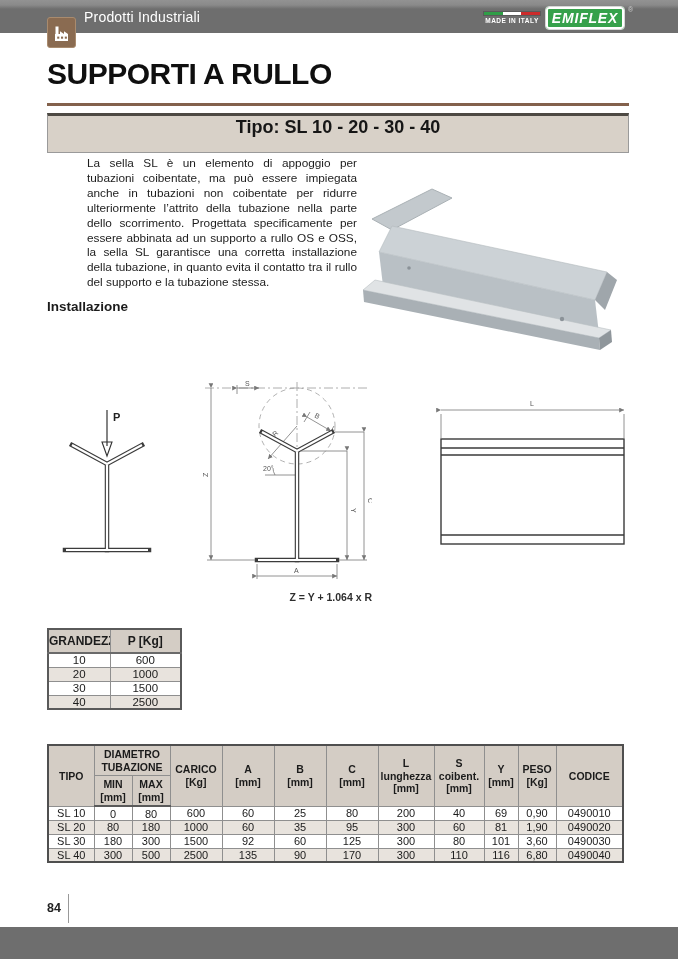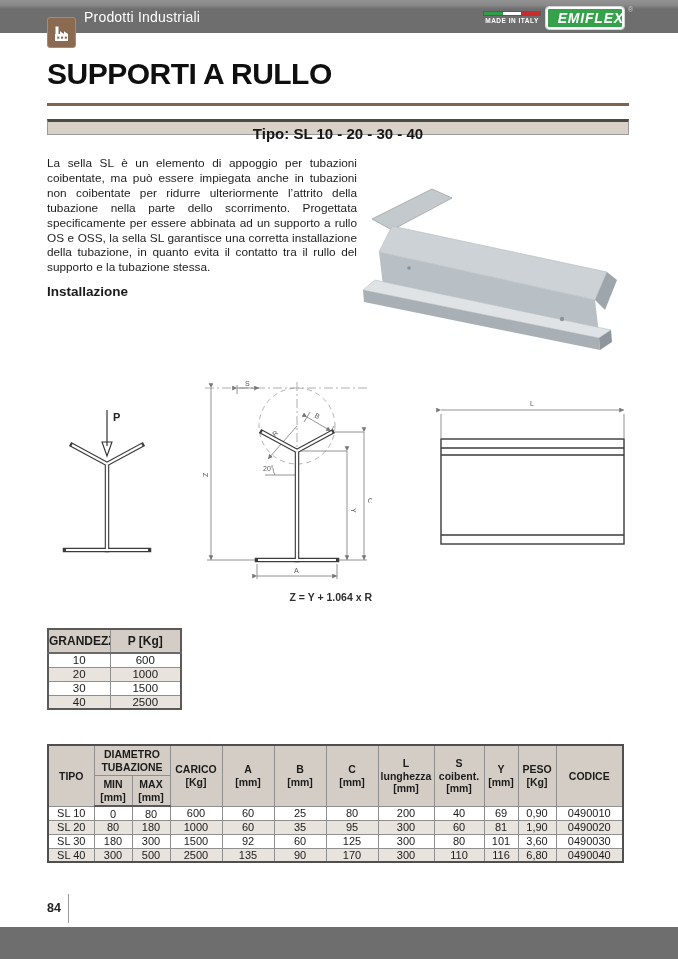--- a/index.html
+++ b/index.html
@@ -17,36 +17,36 @@
     display:flex; align-items:center; justify-content:center; }
   .brand-line { position:absolute; left:84px; top:0; height:33px; line-height:34px;
     color:#ffffff; font-size:14px; font-weight:400; letter-spacing:.2px; }
   .brand-line b { font-weight:400; }
   .mit { position:absolute; left:483px; top:11px; width:58px; text-align:center; }
   .mit-flag { display:flex; height:5px; width:58px; border:1px solid #5a5a5a; }
   .mit-flag span { flex:1; }
   .mit-text { margin-top:1px; color:#ffffff; font-size:6.5px; font-weight:700; letter-spacing:.5px; }
   .emiflex { position:absolute; left:545px; top:6px; width:80px; height:24px;
     background:#36a14b; border:1px solid #d8d8d8; box-shadow:inset 0 0 0 2px #ffffff;
-    border-radius:4px; display:flex; align-items:center; justify-content:flex-end;
+    border-radius:4px; display:flex; align-items:center; justify-content:center;
     color:#ffffff; font-weight:700; font-style:italic; font-size:14px; letter-spacing:.8px; }
   .reg-mark { position:absolute; left:628px; top:6px; color:#d0d0d0; font-size:7px; }
 
   
   .page-title { position:absolute; left:47px; top:57px; width:582px;
     font-size:30px; font-weight:800; letter-spacing:-.5px; color:#0f0f0f;
     border-bottom:3px solid #83614c; padding-bottom:12px; }
-  .type-banner { position:absolute; left:47px; top:119px; width:582px; height:16px;
+  .type-banner { position:absolute; left:47px; top:113px; width:582px; height:40px;
     background:#d8d1c8; border:1px solid #9a9a9a; border-top:3px solid #4d4943;
-    text-align:center; line-height:23px; font-size:15px; font-weight:700; color:#161616; }
+    text-align:center; line-height:23px; font-size:18px; font-weight:700; color:#161616; }
 
   
   .text-col { position:absolute; left:47px; top:156px; width:310px; }
   .sec-heading { font-size:13.5px; font-weight:700; margin-bottom:2px; }
-  .sec-body { font-size:11.8px; line-height:14.9px; text-align:justify; color:#1c1c1c; }
+  .sec-body { font-size:11.8px; line-height:14.9px; text-align:justify; color:#1c1c1c;margin-left:40px; }
   .sec-gap { margin-top:9px; }
 
   
   .product-photo { position:absolute; left:357px; top:164px; width:283px; height:206px; }
 
   
   .diagrams { position:absolute; left:47px; top:380px; width:582px; height:235px; }
   .svg-load { position:absolute; left:10px; top:22px; }
   .svg-dims { position:absolute; left:150px; top:0; }
   .svg-side { position:absolute; left:388px; top:14px; }

